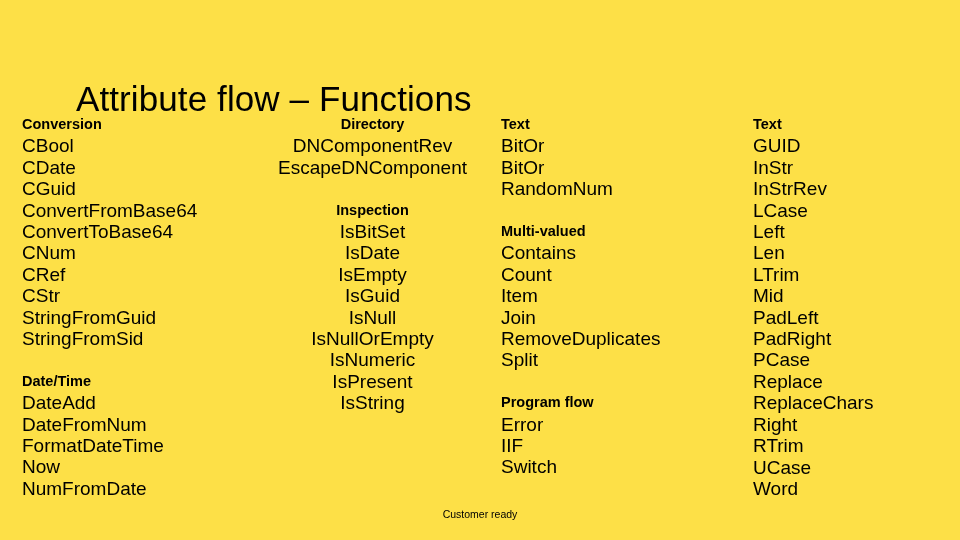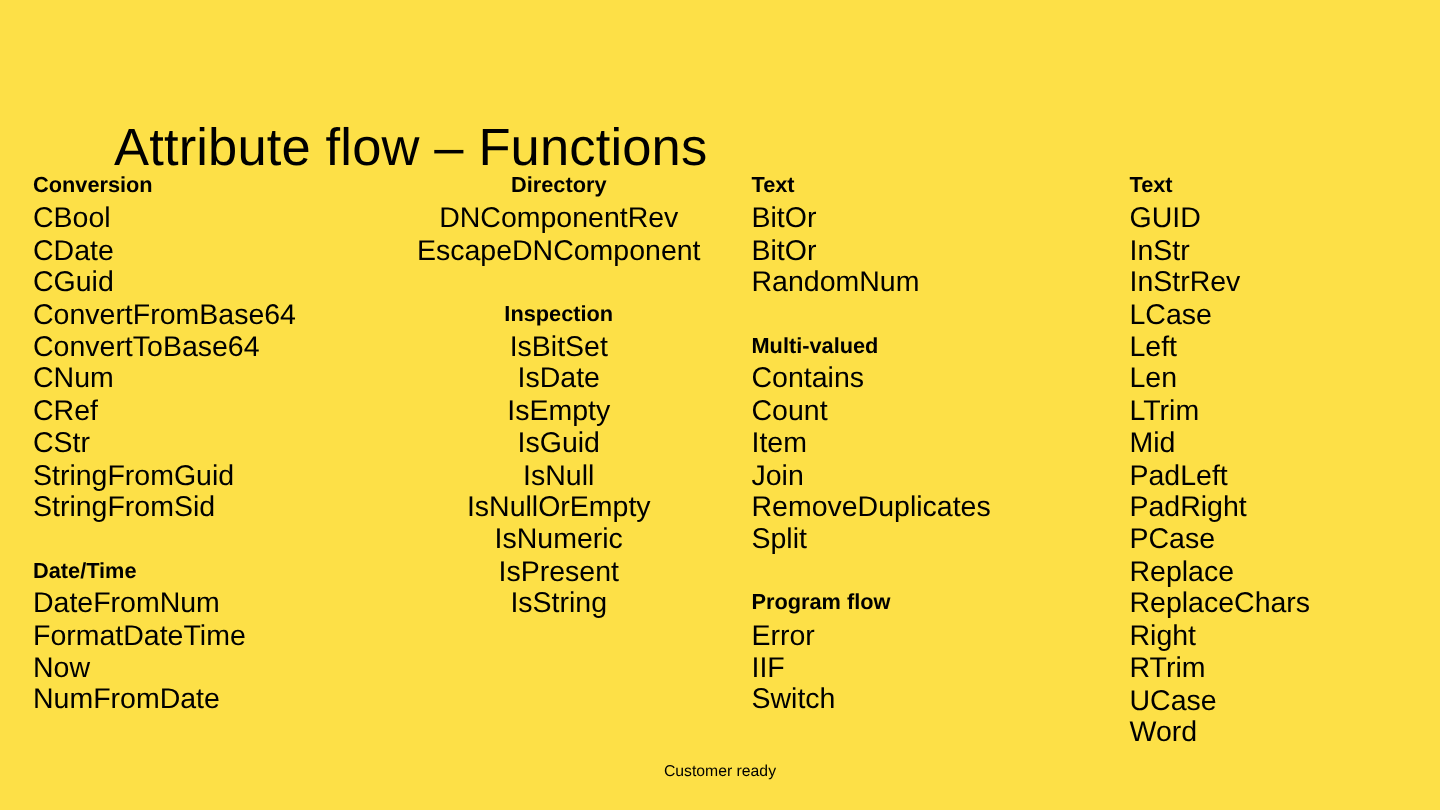--- a/index.html
+++ b/index.html
@@ -107,20 +107,21 @@
             <li class="fn-item">CNum</li>
             <li class="fn-item">CRef</li>
             <li class="fn-item">CStr</li>
             <li class="fn-item">StringFromGuid</li>
             <li class="fn-item">StringFromSid</li>
           </ul>
         </div>
         <div class="group">
           <div class="group-head">Date/Time</div>
           <ul class="fn-list">
+            <li class="fn-item">DateAdd</li>
             <li class="fn-item">DateFromNum</li>
             <li class="fn-item">FormatDateTime</li>
             <li class="fn-item">Now</li>
             <li class="fn-item">NumFromDate</li>
           </ul>
         </div>
       </div>
     <div class="col col-2">
         <div class="group">
           <div class="group-head">Directory</div>

